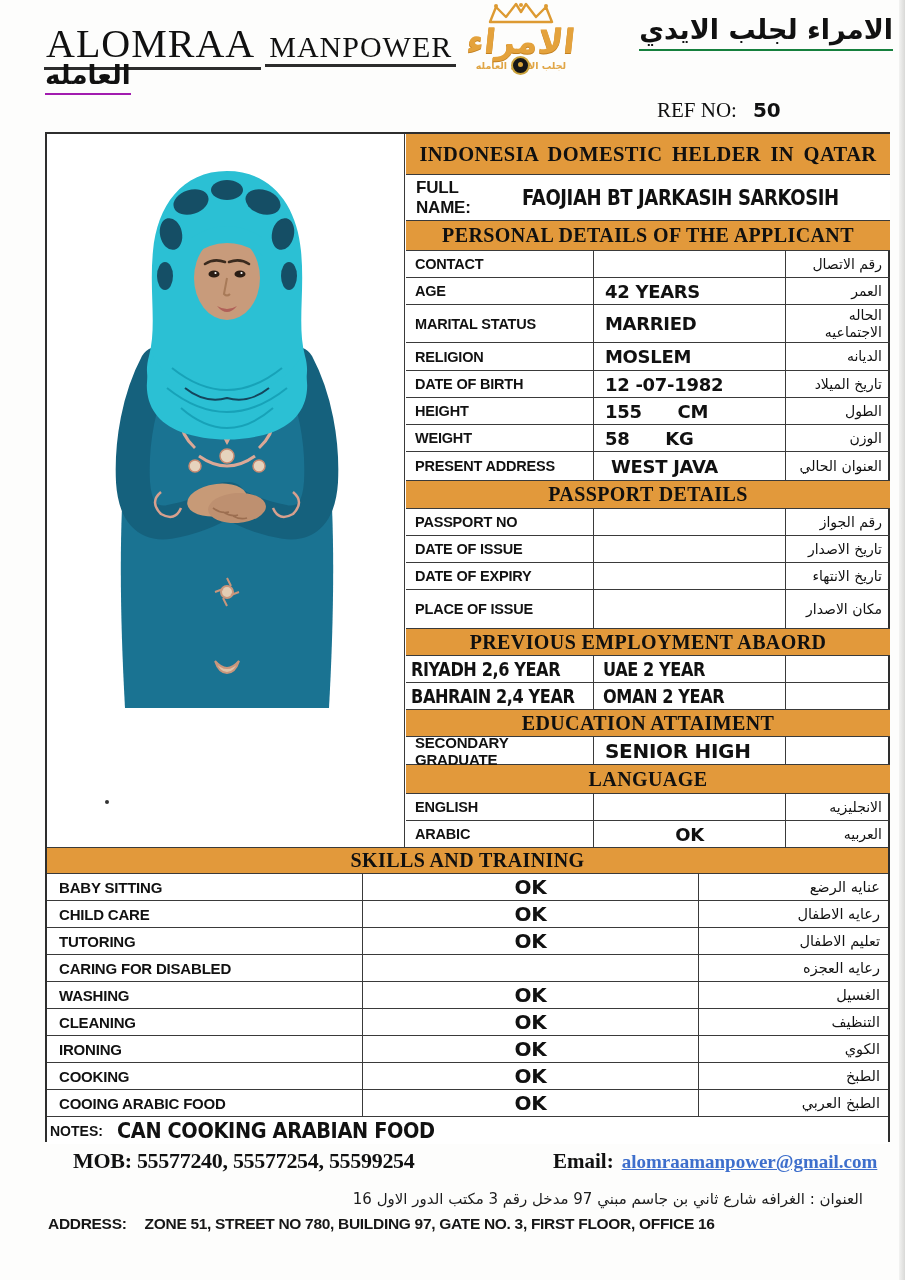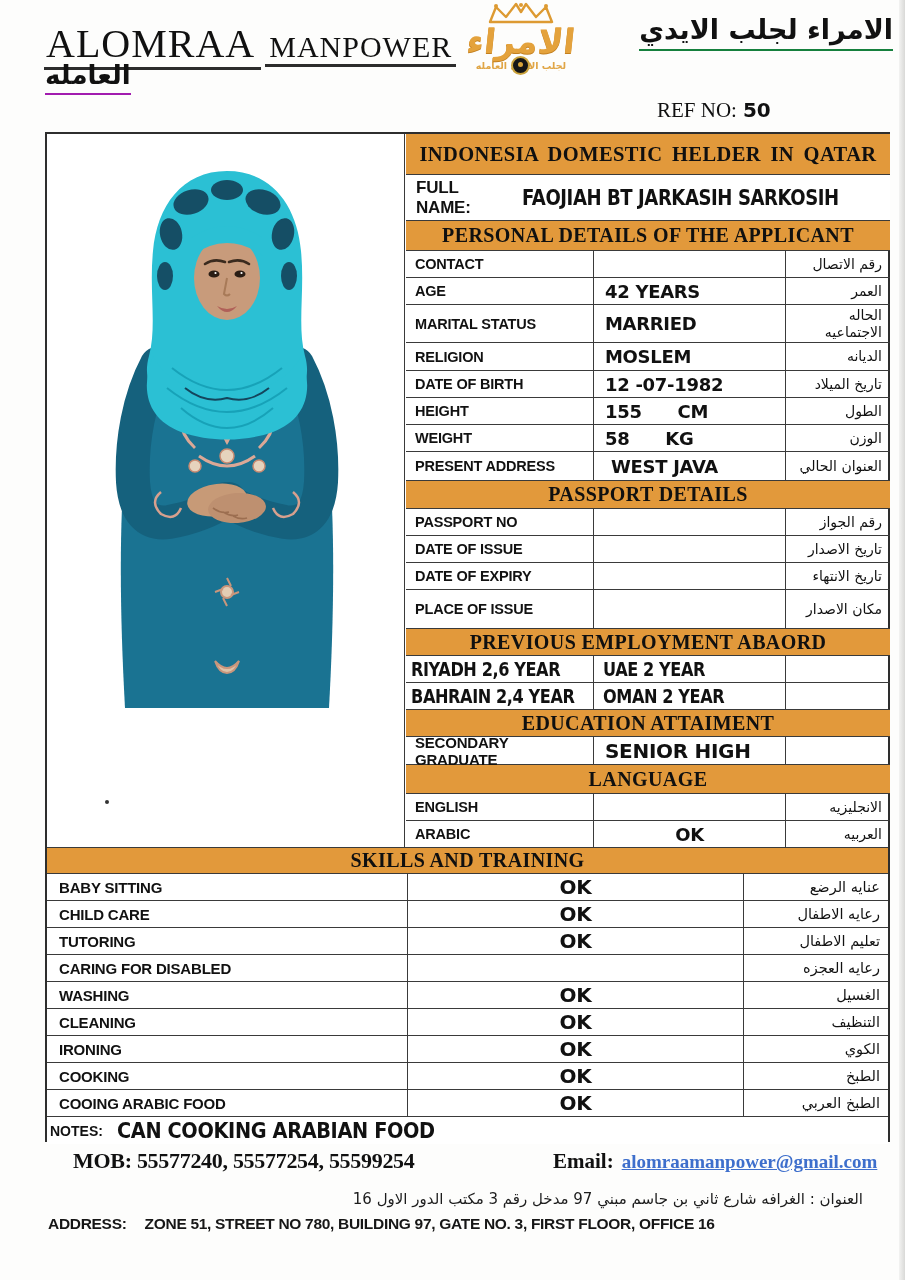--- a/index.html
+++ b/index.html
@@ -23,21 +23,21 @@
     background:linear-gradient(90deg,#f3f3f2,#d9d9d7)}
   
   .company{position:absolute;left:44px;top:20px;white-space:nowrap;font-family:"Liberation Serif",serif}
   .company .big{font-size:40px;letter-spacing:1px;border-bottom:3px solid #2c2c2c;padding:0 6px 1px 2px}
   .company .small{font-size:30px;letter-spacing:1px;border-bottom:3px solid #2c2c2c;padding:0 4px 1px 4px;margin-left:4px}
   .ar-right{position:absolute;right:12px;top:14px;direction:rtl;
     font:700 27px "DejaVu Sans",sans-serif;border-bottom:2px solid #15803d;padding-bottom:4px}
   .ar-left{position:absolute;left:45px;top:60px;direction:rtl;
     font:700 26px "DejaVu Sans",sans-serif;border-bottom:2px solid #a21caf;padding-bottom:3px}
   .refno{position:absolute;left:657px;top:98px;font-family:"Liberation Serif",serif;font-size:21px}
-  .refno b{font-family:"DejaVu Sans",sans-serif;font-size:20px;margin-left:6px}
+  .refno b{font-family:"DejaVu Sans",sans-serif;font-size:20px;margin-left:16px}
   
   .logo{position:absolute;left:437px;top:2px;width:168px;height:98px;text-align:center;color:#DD9A32}
   .logo .crown{display:block;margin:0 auto}
   .logo .calli{position:relative;font:700 34px "DejaVu Sans",sans-serif;color:#E4A23C;
     text-shadow:0 1px 0 #c27f1f;direction:rtl;line-height:1;letter-spacing:-1px;transform:skewX(-6deg)}
   .logo .emblem{position:absolute;left:50%;top:55%;width:19px;height:19px;margin-left:-10px;
     background:#161616;border-radius:50%;border:2px solid #caa23c}
   .logo .emblem i{position:absolute;left:5px;top:4px;width:5px;height:5px;background:#d9a43a;border-radius:50%}
   .logo .sub{font:700 9.5px "DejaVu Sans",sans-serif;color:#E0A câble}
   .logo .sub{font:700 9.5px "DejaVu Sans",sans-serif;color:#E0A545;direction:rtl;margin-top:2px}
@@ -64,21 +64,21 @@
   .value{width:192px;padding-left:11px;font:700 18px "DejaVu Sans",sans-serif;
     border-right:1px solid var(--line);white-space:pre;letter-spacing:-.3px}
   .ar{flex:1;direction:rtl;padding:0 8px;font:400 14px "DejaVu Sans",sans-serif;line-height:1.15;text-align:right}
   .center{justify-content:center;padding-left:0}
   .emp1{width:188px;padding-left:5px;border-right:1px solid var(--line);font:700 19px "DejaVu Sans",sans-serif;white-space:nowrap}
   .emp1 span,.emp2 span{display:inline-block;transform:scaleX(.85);transform-origin:0 50%;letter-spacing:-.5px}
   .emp2{width:192px;padding-left:9px;border-right:1px solid var(--line);font:700 19px "DejaVu Sans",sans-serif;white-space:nowrap}
   .emp3{flex:1}
   .edu-label{font-size:15px}
   .edu-val{font-size:20px}
-  .srow .label{width:361px;padding-left:12px;font-size:15px}
+  .srow .label{width:316px;padding-left:12px;font-size:15px}
   .srow .value{width:336px;justify-content:center;padding-left:0;font-size:20px}
   .srow .ar{font-size:14.5px}
   .notes{display:flex;align-items:center;padding-left:3px;background:#fff}
   .notes .nl{font:700 14px "Liberation Sans",sans-serif}
   .notes .nv{font:700 21px "DejaVu Sans",sans-serif;margin-left:14px;letter-spacing:-.4px;
     display:inline-block;transform:scaleX(.92);transform-origin:0 50%}
   
   .dot{position:absolute;left:58px;top:666px;width:4px;height:4px;background:#333;border-radius:50%}
   
   .contact-line{position:absolute;left:45px;top:1148px;width:845px;height:30px;font-family:"Liberation Serif",serif}

